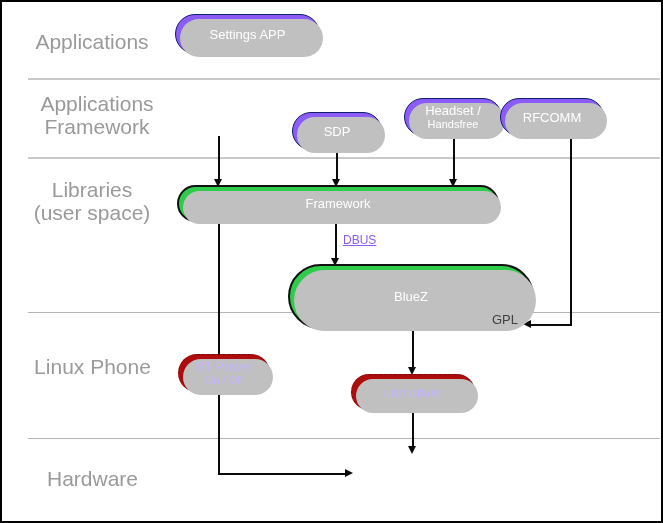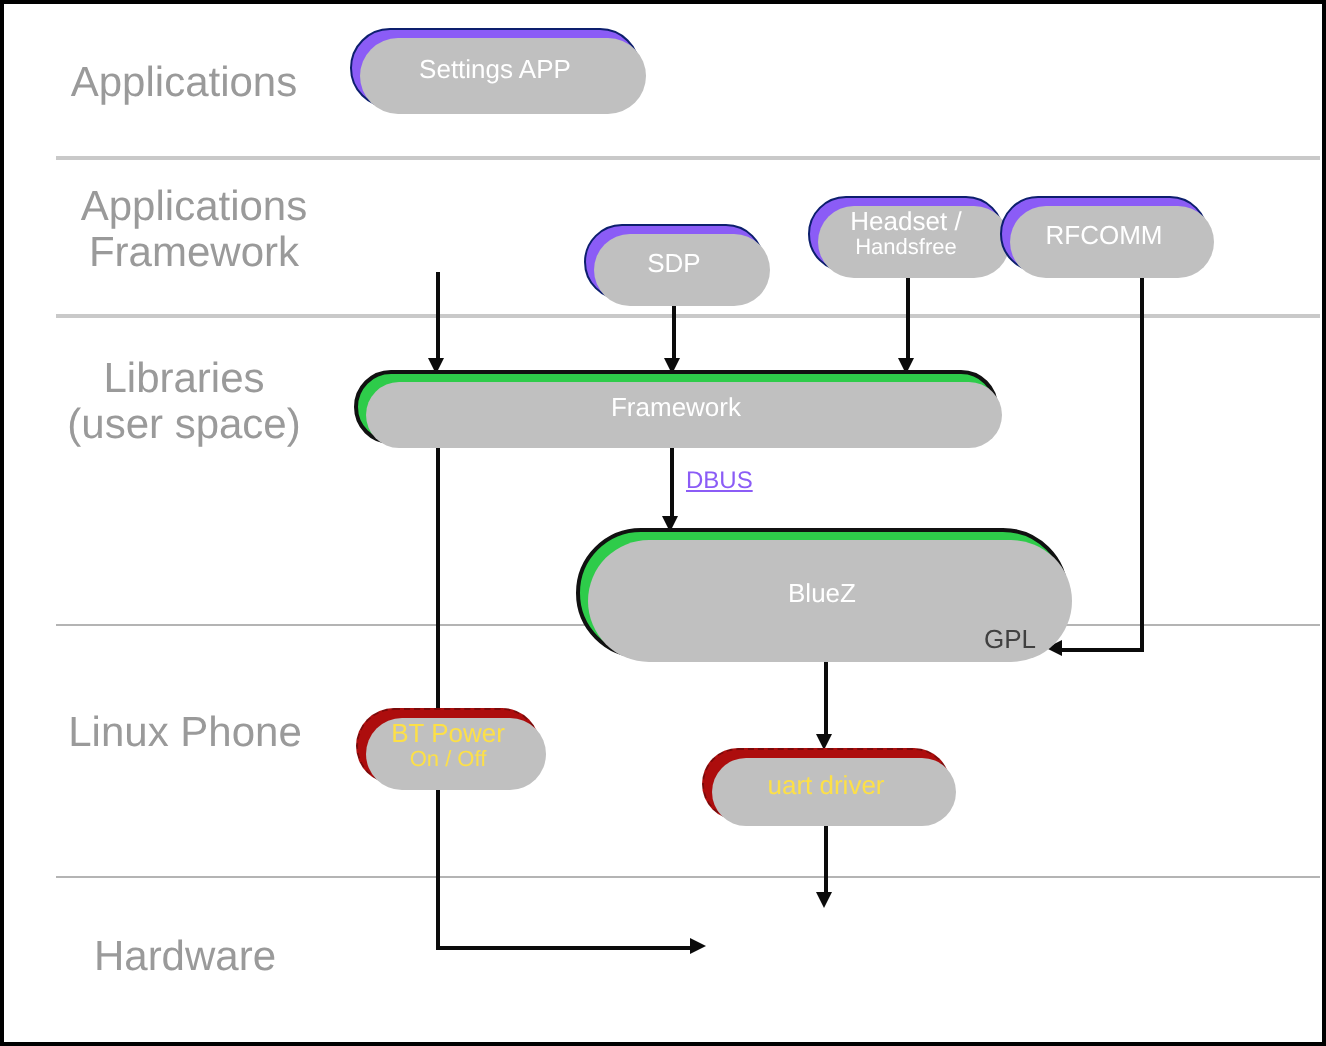--- a/index.html
+++ b/index.html
@@ -59,21 +59,21 @@
     color:#ffffff;
   }
   .node.green{
     background:#2ecc4a;
     border:2px solid #111111;
     color:#ffffff;
   }
   .node.red{
     background:#ad0d0d;
     border:1px dashed #7a0a0a;
-    color:#fde047;
+    color:#c4b5fd;
   }
 
   .node .t1{font-size:13px;line-height:15px;}
   .node .t2{font-size:11px;line-height:13px;}
   .node .tgreen{font-size:13px;line-height:15px;color:#ffffff;}
 
   .corner-tag{
     position:absolute;
     right:14px;top:6px;
     color:#404040;

